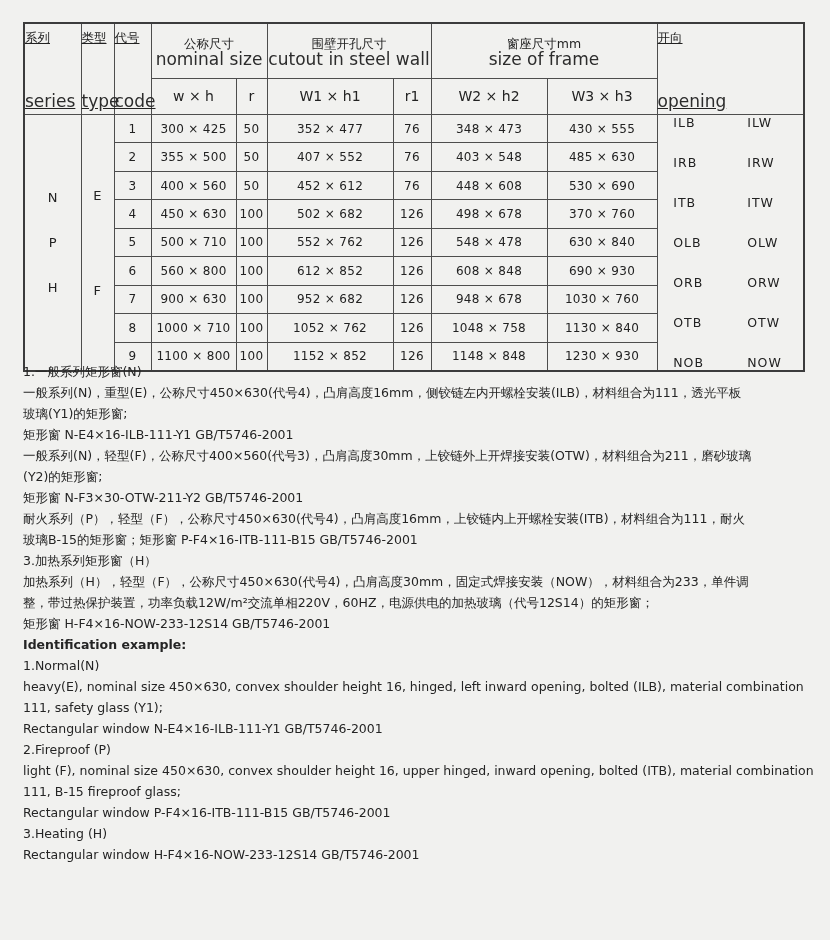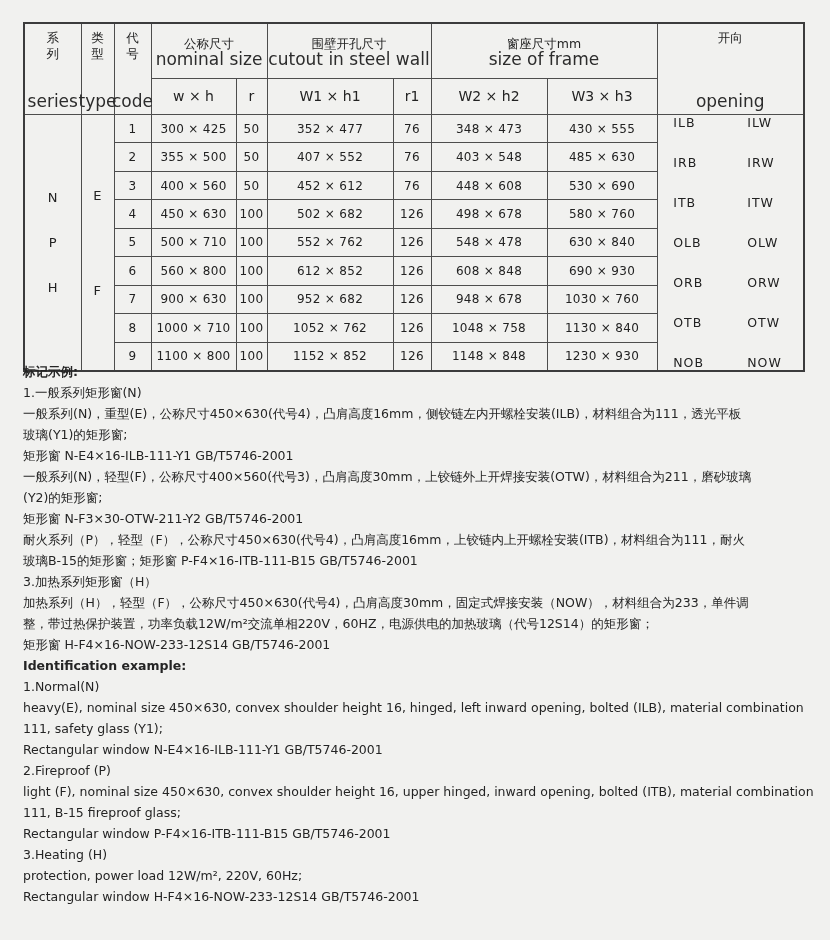--- a/index.html
+++ b/index.html
@@ -23,21 +23,21 @@
     border:1px solid #4d4d4d;
     text-align:center;vertical-align:middle;
     font-weight:normal;padding:0;
     font-size:12px;color:#222;
   }
   tr.h1 th{height:52px;}
   tr.h2 th{height:34px;font-size:14px;}
   tbody td{height:26px;font-size:12px;letter-spacing:0.3px;}
   .hdr-zh{font-size:12.5px;line-height:16px;}
   .hdr-en{font-size:17px;line-height:14px;color:#2c2c2c;}
-  .stack2{height:78px;display:flex;flex-direction:column;justify-content:space-between;align-items:center;padding:6px 16px;}
+  .stack2{height:78px;display:flex;flex-direction:column;justify-content:space-between;align-items:flex-start;padding:6px 0;text-decoration:underline;}
   .merged-col{display:flex;flex-direction:column;justify-content:center;align-items:center;gap:30px;font-size:13px;}
   .type-col{gap:80px;}
   .opening-col{display:flex;flex-direction:column;justify-content:center;gap:25px;}
   .op-row{display:flex;justify-content:center;gap:34px;font-size:12.5px;letter-spacing:1px;}
   .op-row span{width:40px;text-align:left;}
 
   
   .notes{
     position:absolute;left:23px;top:361px;width:792px;
     font-size:12.5px;line-height:21px;
@@ -184,21 +184,21 @@
           <td>448 × 608</td>
           <td>530 × 690</td>
         </tr>
         <tr>
           <td>4</td>
           <td>450 × 630</td>
           <td>100</td>
           <td>502 × 682</td>
           <td>126</td>
           <td>498 × 678</td>
-          <td>580 × 760</td>
+          <td>370 × 760</td>
         </tr>
         <tr>
           <td>5</td>
           <td>500 × 710</td>
           <td>100</td>
           <td>552 × 762</td>
           <td>126</td>
           <td>548 × 478</td>
           <td>630 × 840</td>
         </tr>
@@ -235,21 +235,20 @@
           <td>100</td>
           <td>1152 × 852</td>
           <td>126</td>
           <td>1148 × 848</td>
           <td>1230 × 930</td>
         </tr>
       </tbody>
   </table>
 
   <div class="notes" id="notes">
-      <div class="note-line bold">标记示例:</div>
       <div class="note-line">1.一般系列矩形窗(N)</div>
       <div class="note-line">一般系列(N)，重型(E)，公称尺寸450×630(代号4)，凸肩高度16mm，侧铰链左内开螺栓安装(ILB)，材料组合为111，透光平板</div>
       <div class="note-line">玻璃(Y1)的矩形窗;</div>
       <div class="note-line">矩形窗 N-E4×16-ILB-111-Y1 GB/T5746-2001</div>
       <div class="note-line">一般系列(N)，轻型(F)，公称尺寸400×560(代号3)，凸肩高度30mm，上铰链外上开焊接安装(OTW)，材料组合为211，磨砂玻璃</div>
       <div class="note-line">(Y2)的矩形窗;</div>
       <div class="note-line">矩形窗 N-F3×30-OTW-211-Y2 GB/T5746-2001</div>
       <div class="note-line">耐火系列（P），轻型（F），公称尺寸450×630(代号4)，凸肩高度16mm，上铰链内上开螺栓安装(ITB)，材料组合为111，耐火</div>
       <div class="note-line">玻璃B-15的矩形窗；矩形窗 P-F4×16-ITB-111-B15 GB/T5746-2001</div>
       <div class="note-line">3.加热系列矩形窗（H）</div>
@@ -259,17 +258,16 @@
       <div class="note-line bold">Identification example:</div>
       <div class="note-line">1.Normal(N)</div>
       <div class="note-line">heavy(E), nominal size 450×630, convex shoulder height 16, hinged, left inward opening, bolted (ILB), material combination</div>
       <div class="note-line">111, safety glass (Y1);</div>
       <div class="note-line">Rectangular window N-E4×16-ILB-111-Y1 GB/T5746-2001</div>
       <div class="note-line">2.Fireproof (P)</div>
       <div class="note-line">light (F), nominal size 450×630, convex shoulder height 16, upper hinged, inward opening, bolted (ITB), material combination</div>
       <div class="note-line">111, B-15 fireproof glass;</div>
       <div class="note-line">Rectangular window P-F4×16-ITB-111-B15 GB/T5746-2001</div>
       <div class="note-line">3.Heating (H)</div>
-      <div class="note-line">protection, power load 12W/m², 220V, 60Hz;</div>
       <div class="note-line">Rectangular window H-F4×16-NOW-233-12S14 GB/T5746-2001</div>
     </div>
 
 </div>
 
 </body></html>

